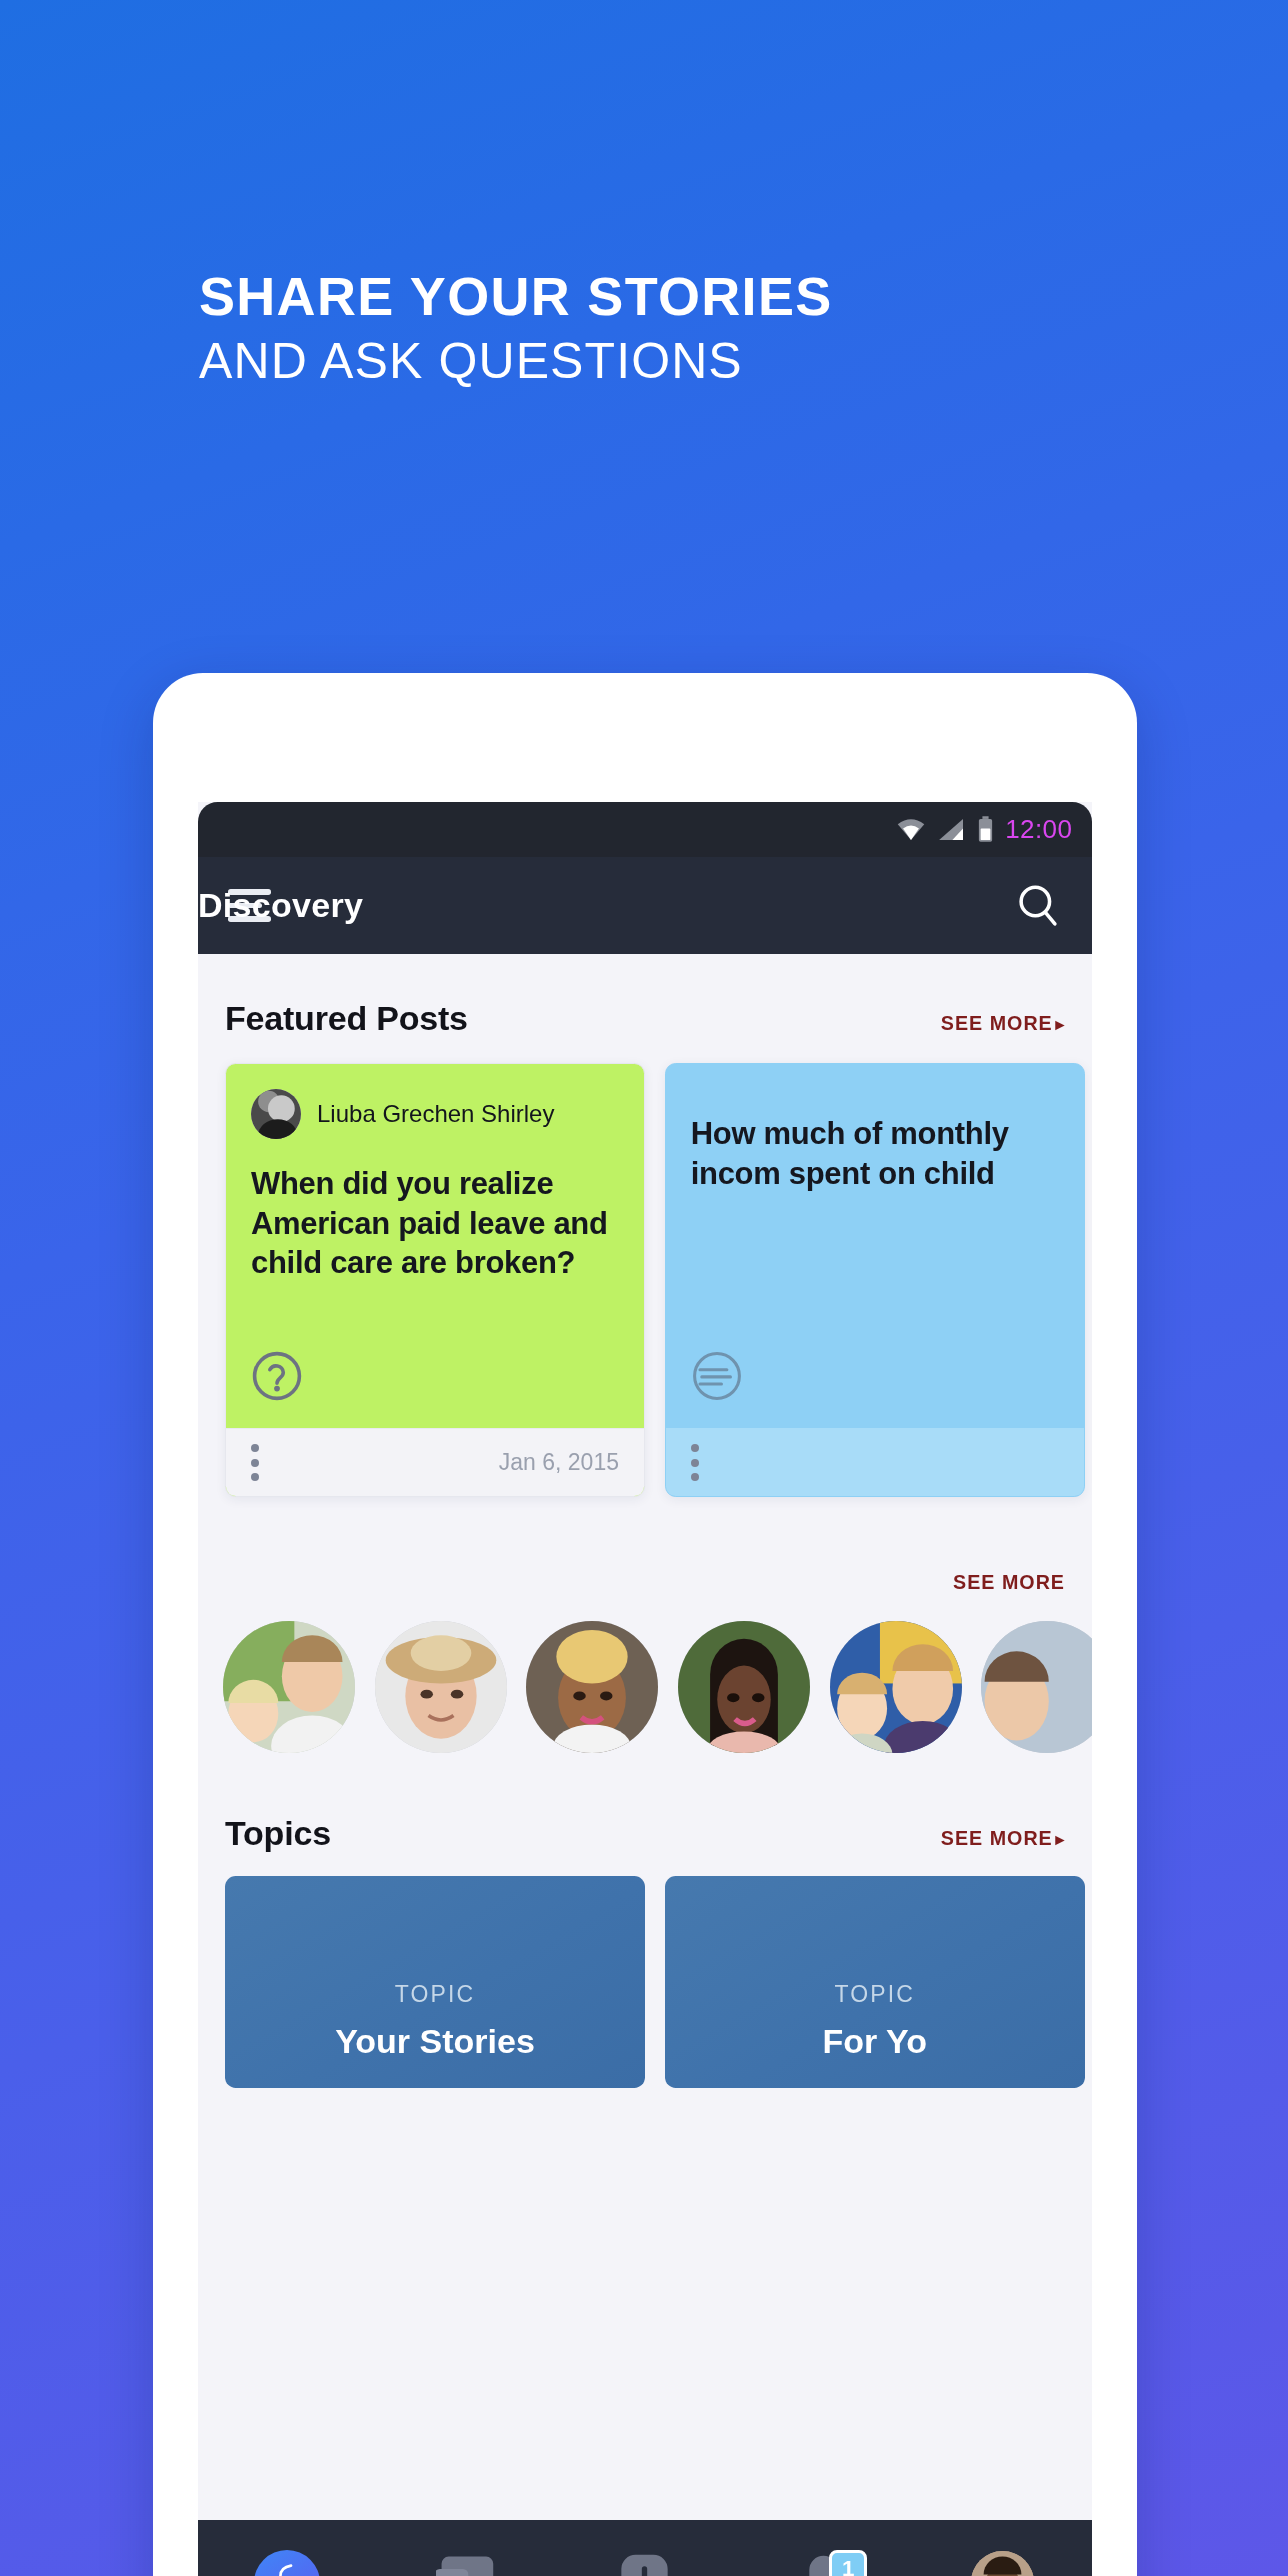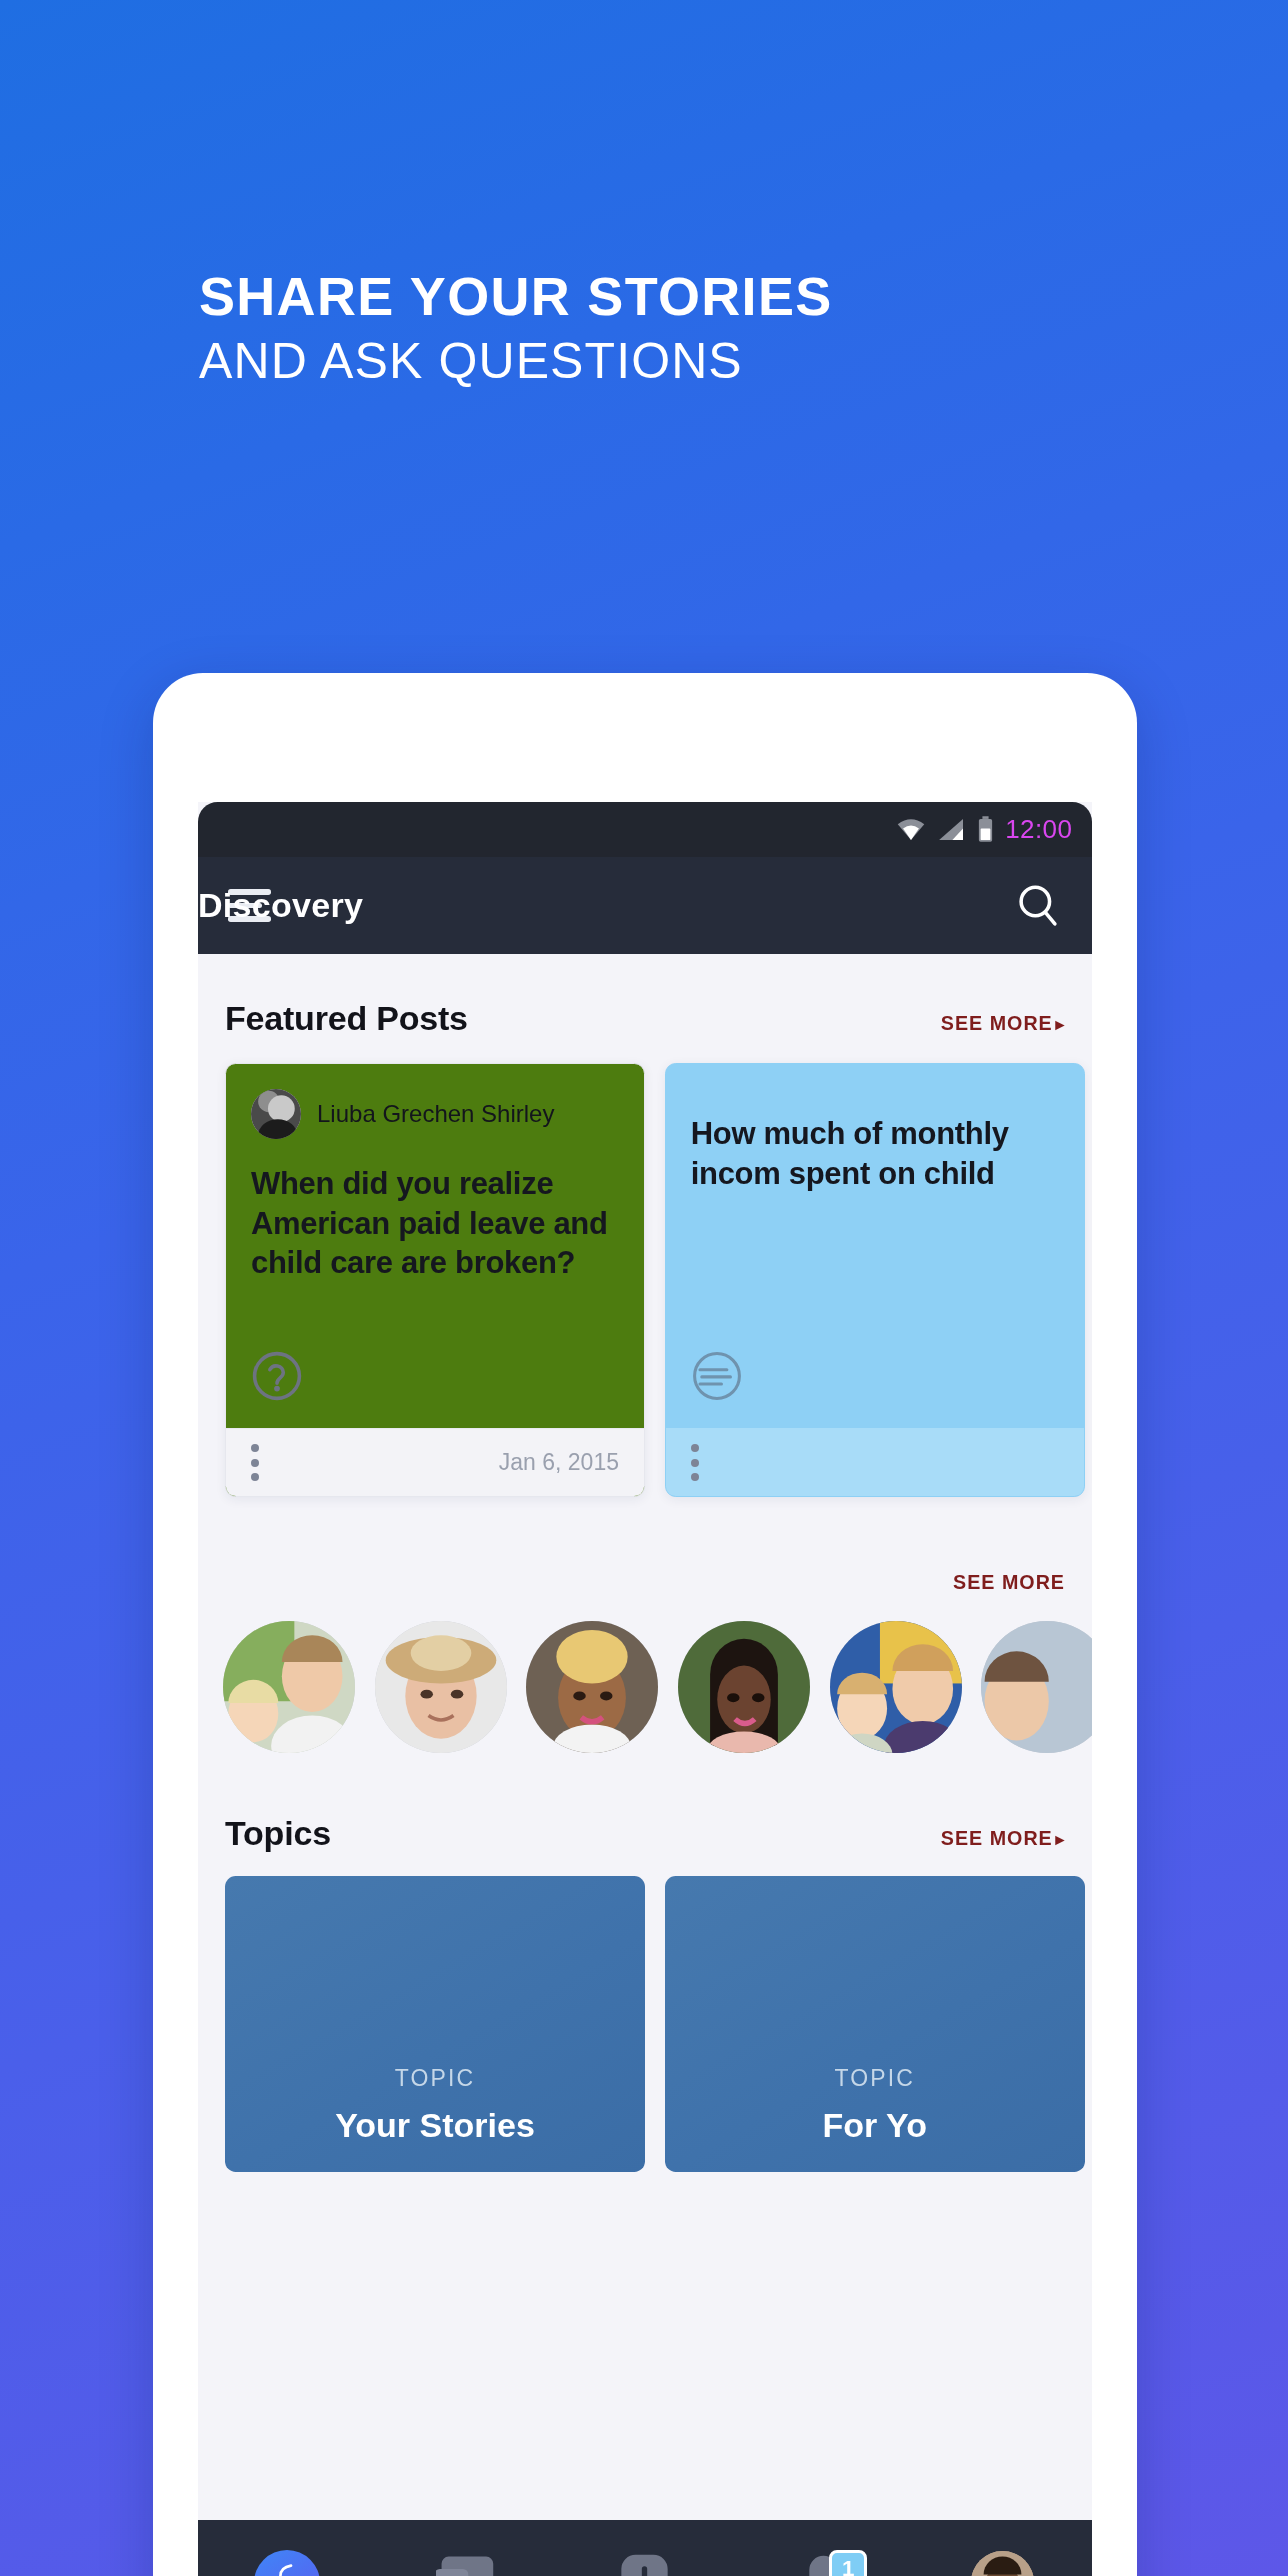--- a/index.html
+++ b/index.html
@@ -68,21 +68,21 @@
   .see-more {
     margin-left:auto; font-size:19.7px; font-weight:bold;
     color:#7f1d1d; letter-spacing:1px; white-space:nowrap; cursor:pointer;margin-top:20px;
   }
   .see-more .chev { font-size:17px; margin-left:2.7px; }
 
   
   .cards-row { display:flex; gap:19.7px; padding:0 27px; margin-top:25px; }
   .card {
     width:420px; flex:0 0 420px; border-radius:10.7px; overflow:hidden;
-    background:#4d7c0f; border:0.9px solid #e6e7ee;
+    background:#bef264; border:0.9px solid #e6e7ee;
     box-shadow:0 2.7px 10.7px rgba(30,40,90,.07);
     display:flex; flex-direction:column; min-height:434px;
   }
   .card.blue { background:#8ed0f5; border-color:#8ed0f5; }
   .card-body { padding:25px 25px 0 25px; flex:1; display:flex; flex-direction:column; }
   .card-author { display:flex; align-items:center; gap:16px; }
   .avatar {
     width:50px; height:50px; border-radius:50%; flex:0 0 50px;
     background:#cfd4de; overflow:hidden; position:relative;
   }
@@ -107,21 +107,21 @@
     display:flex; gap:19.7px; padding:0 25px; margin-top:27px;
   }
   .member {
     width:132px; height:132px; flex:0 0 132px; border-radius:50%;
     overflow:hidden; position:relative; background:#c9ccd6; cursor:pointer;
   }
 
   
   .topics-row { display:flex; gap:19.7px; padding:0 27px; margin-top:23px; }
   .topic-card {
-    width:420px; flex:0 0 420px; height:296px; border-radius:10.7px;
+    width:420px; flex:0 0 420px; height:212px; border-radius:10.7px;
     background:linear-gradient(150deg,#4679ae 0%,#3f72ab 55%,#3b6da6 100%);
     display:flex; flex-direction:column; align-items:center; justify-content:flex-end;
     padding-bottom:27px; cursor:pointer; overflow:hidden;
   }
   .topic-kicker {
     font-size:23px; color:#c5d7e8; letter-spacing:2.1px; margin-bottom:14.3px;
   }
   .topic-name { font-size:34px; font-weight:bold; color:#ffffff; white-space:nowrap; }
 
   

